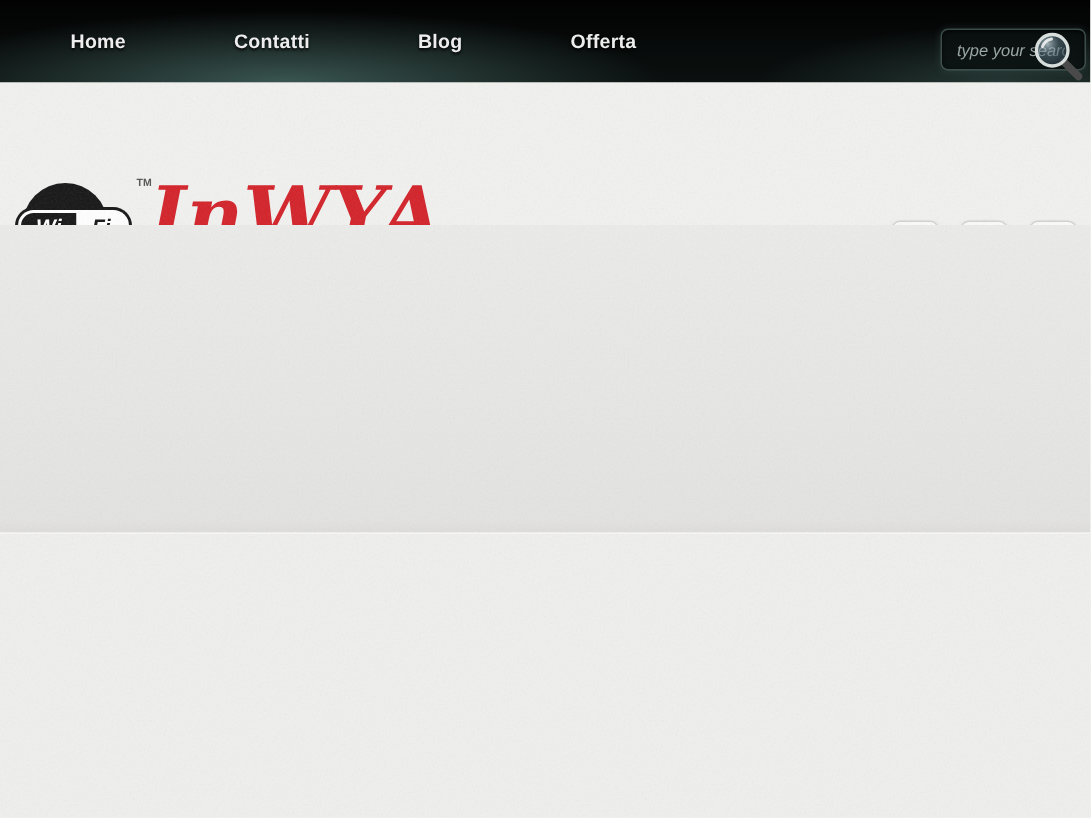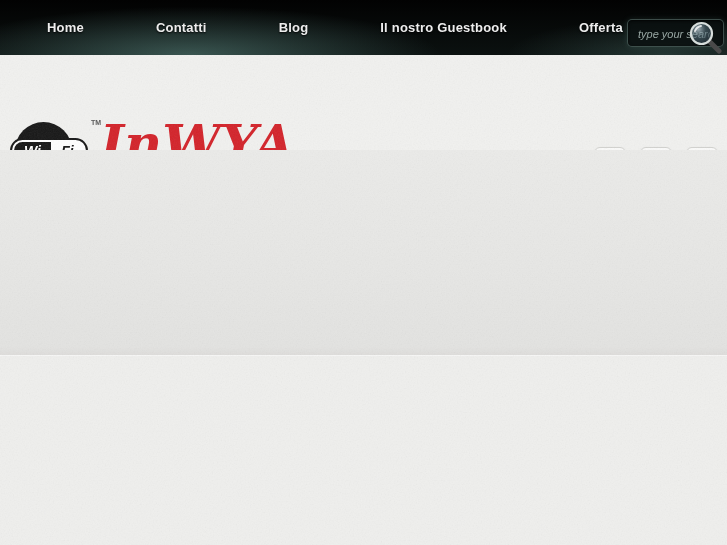--- a/index.html
+++ b/index.html
@@ -67,21 +67,20 @@
 </head>
 <body>
 
 <div class="page">
 
   <div class="nav">
     <div class="nav-menu">
       <span class="nav-item">Home</span>
       <span class="nav-item">Contatti</span>
       <span class="nav-item">Blog</span>
-      <span class="nav-item">Il nostro Guestbook</span>
       <span class="nav-item">Offerta</span>
     </div>
     <div class="search-box">
       <input class="search-input" type="text" placeholder="type your search" style="">
     </div>
     <svg class="magnifier" viewBox="0 0 34 34">
       <defs>
         <radialGradient id="lens" cx="35%" cy="30%" r="80%">
           <stop offset="0%" stop-color="#cfe2ea" stop-opacity="0.75"></stop>
           <stop offset="45%" stop-color="#5a7480" stop-opacity="0.55"></stop>

